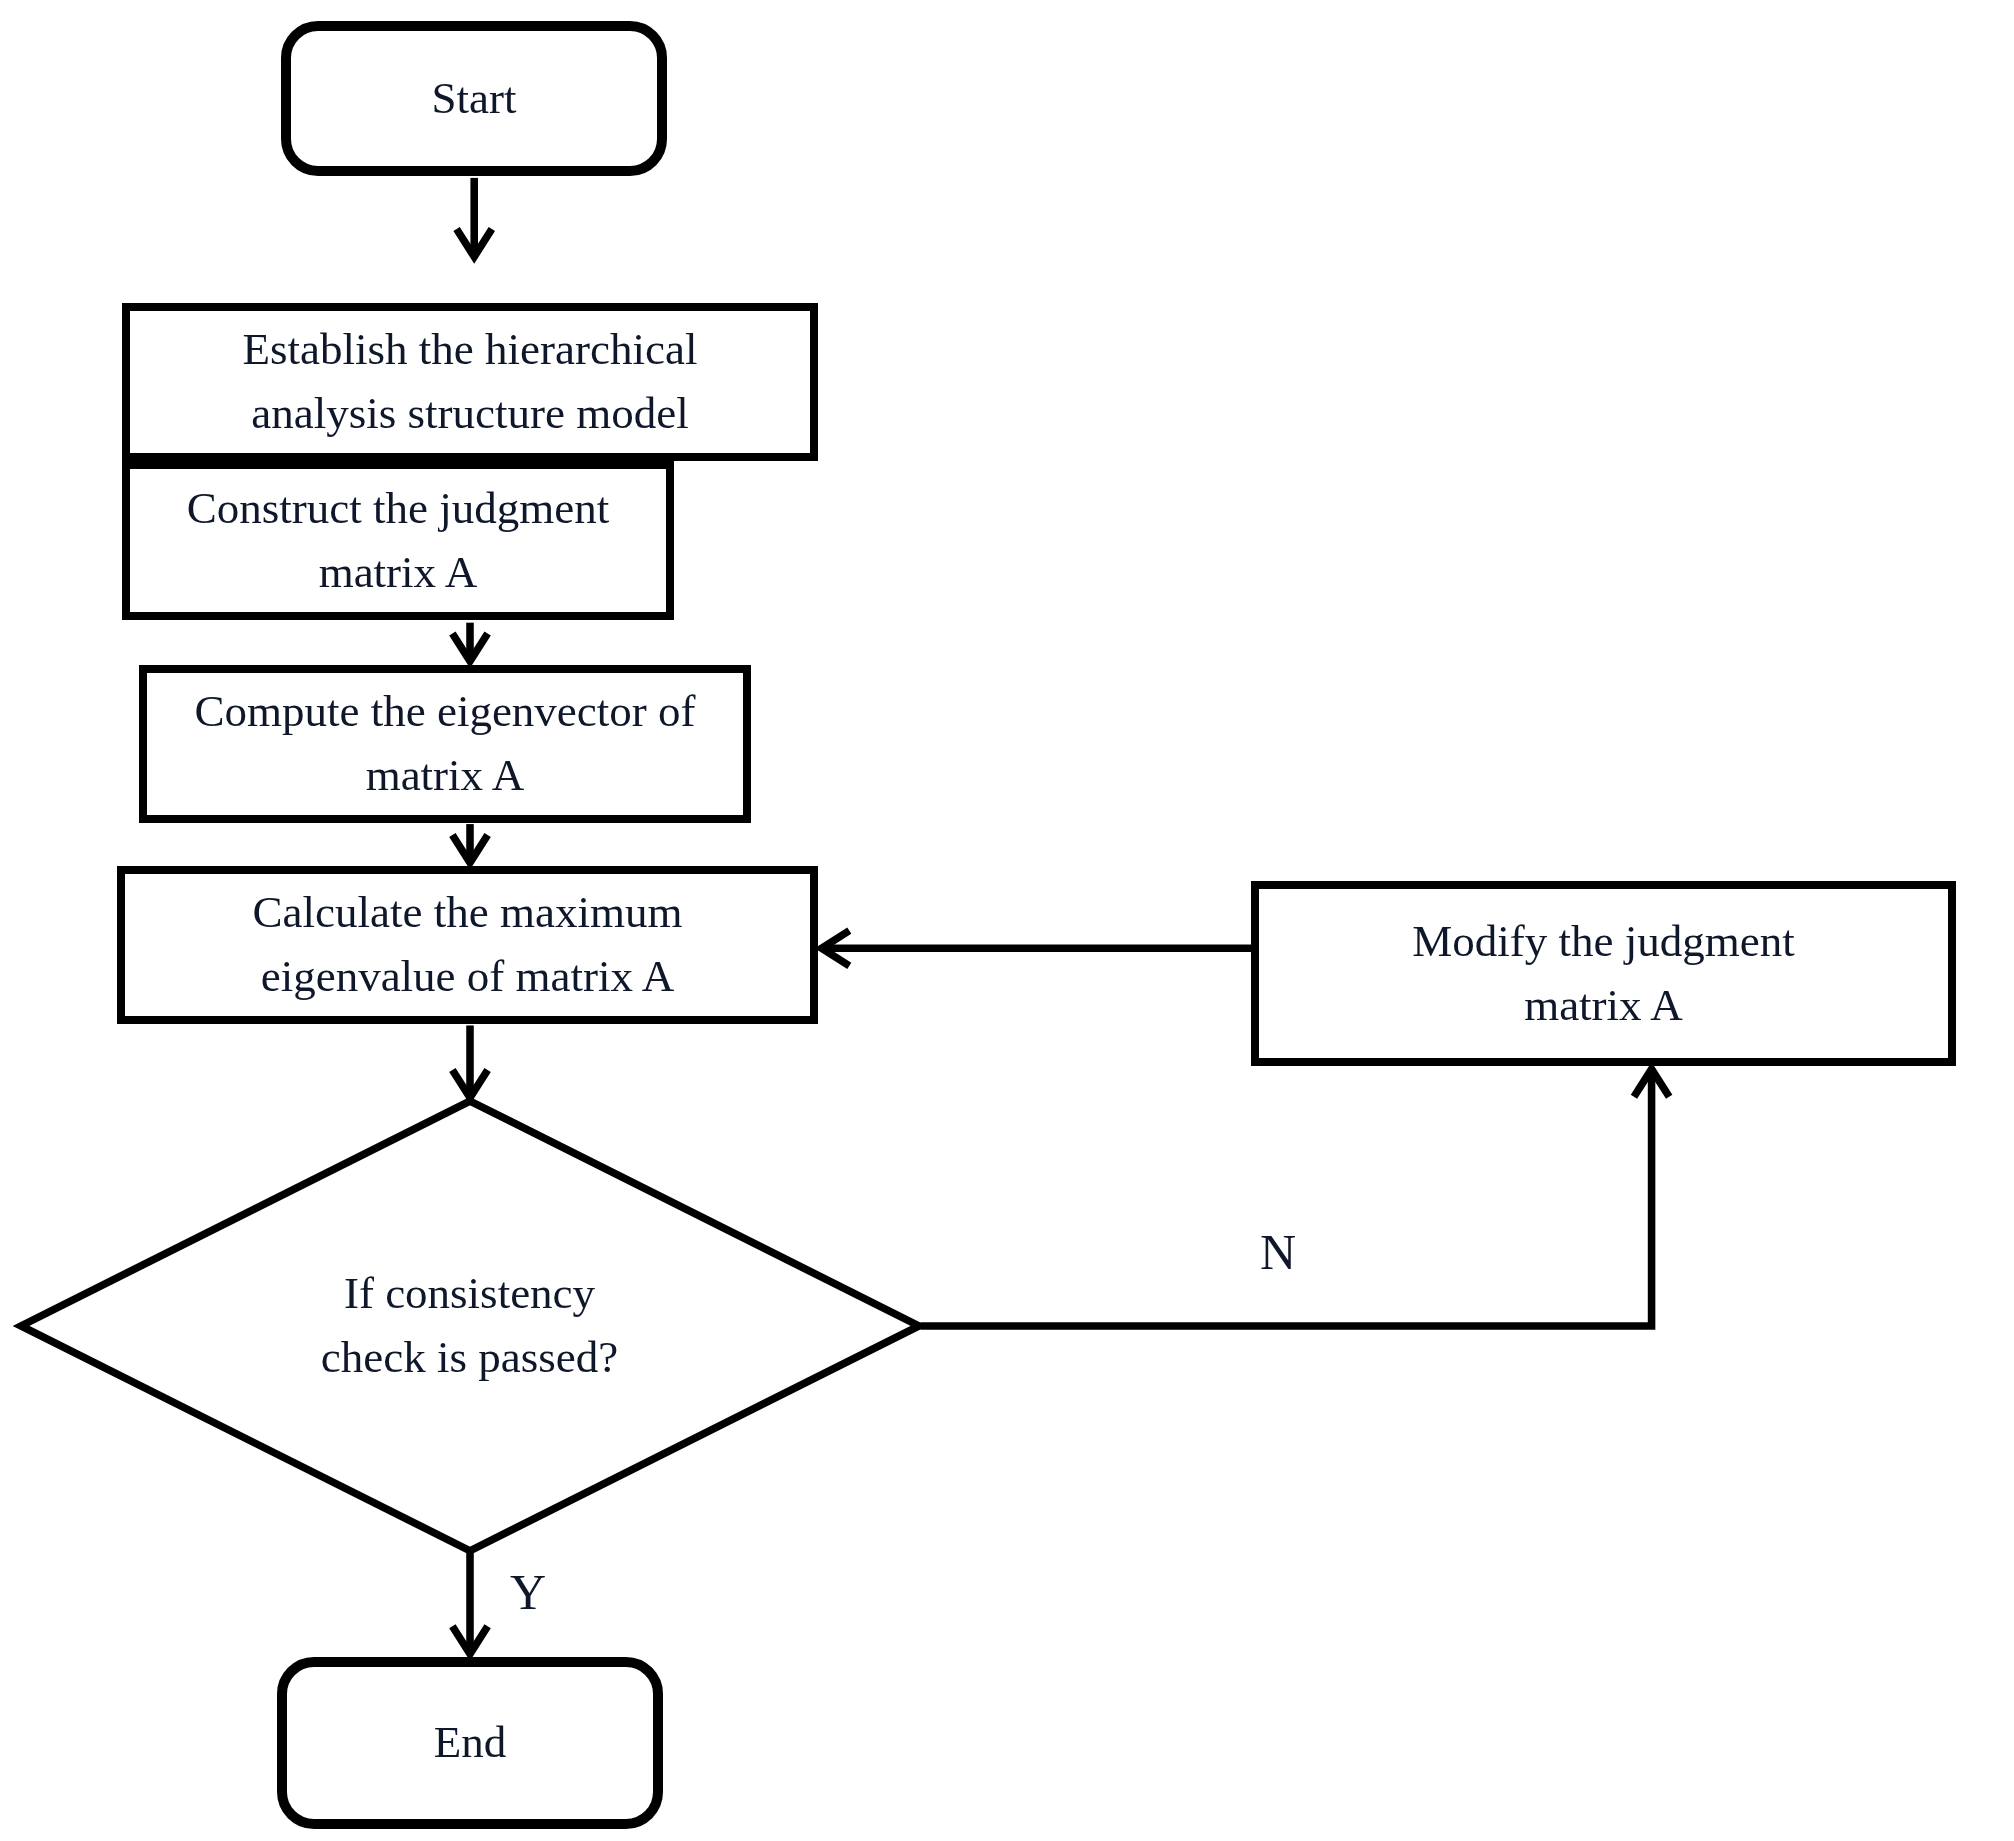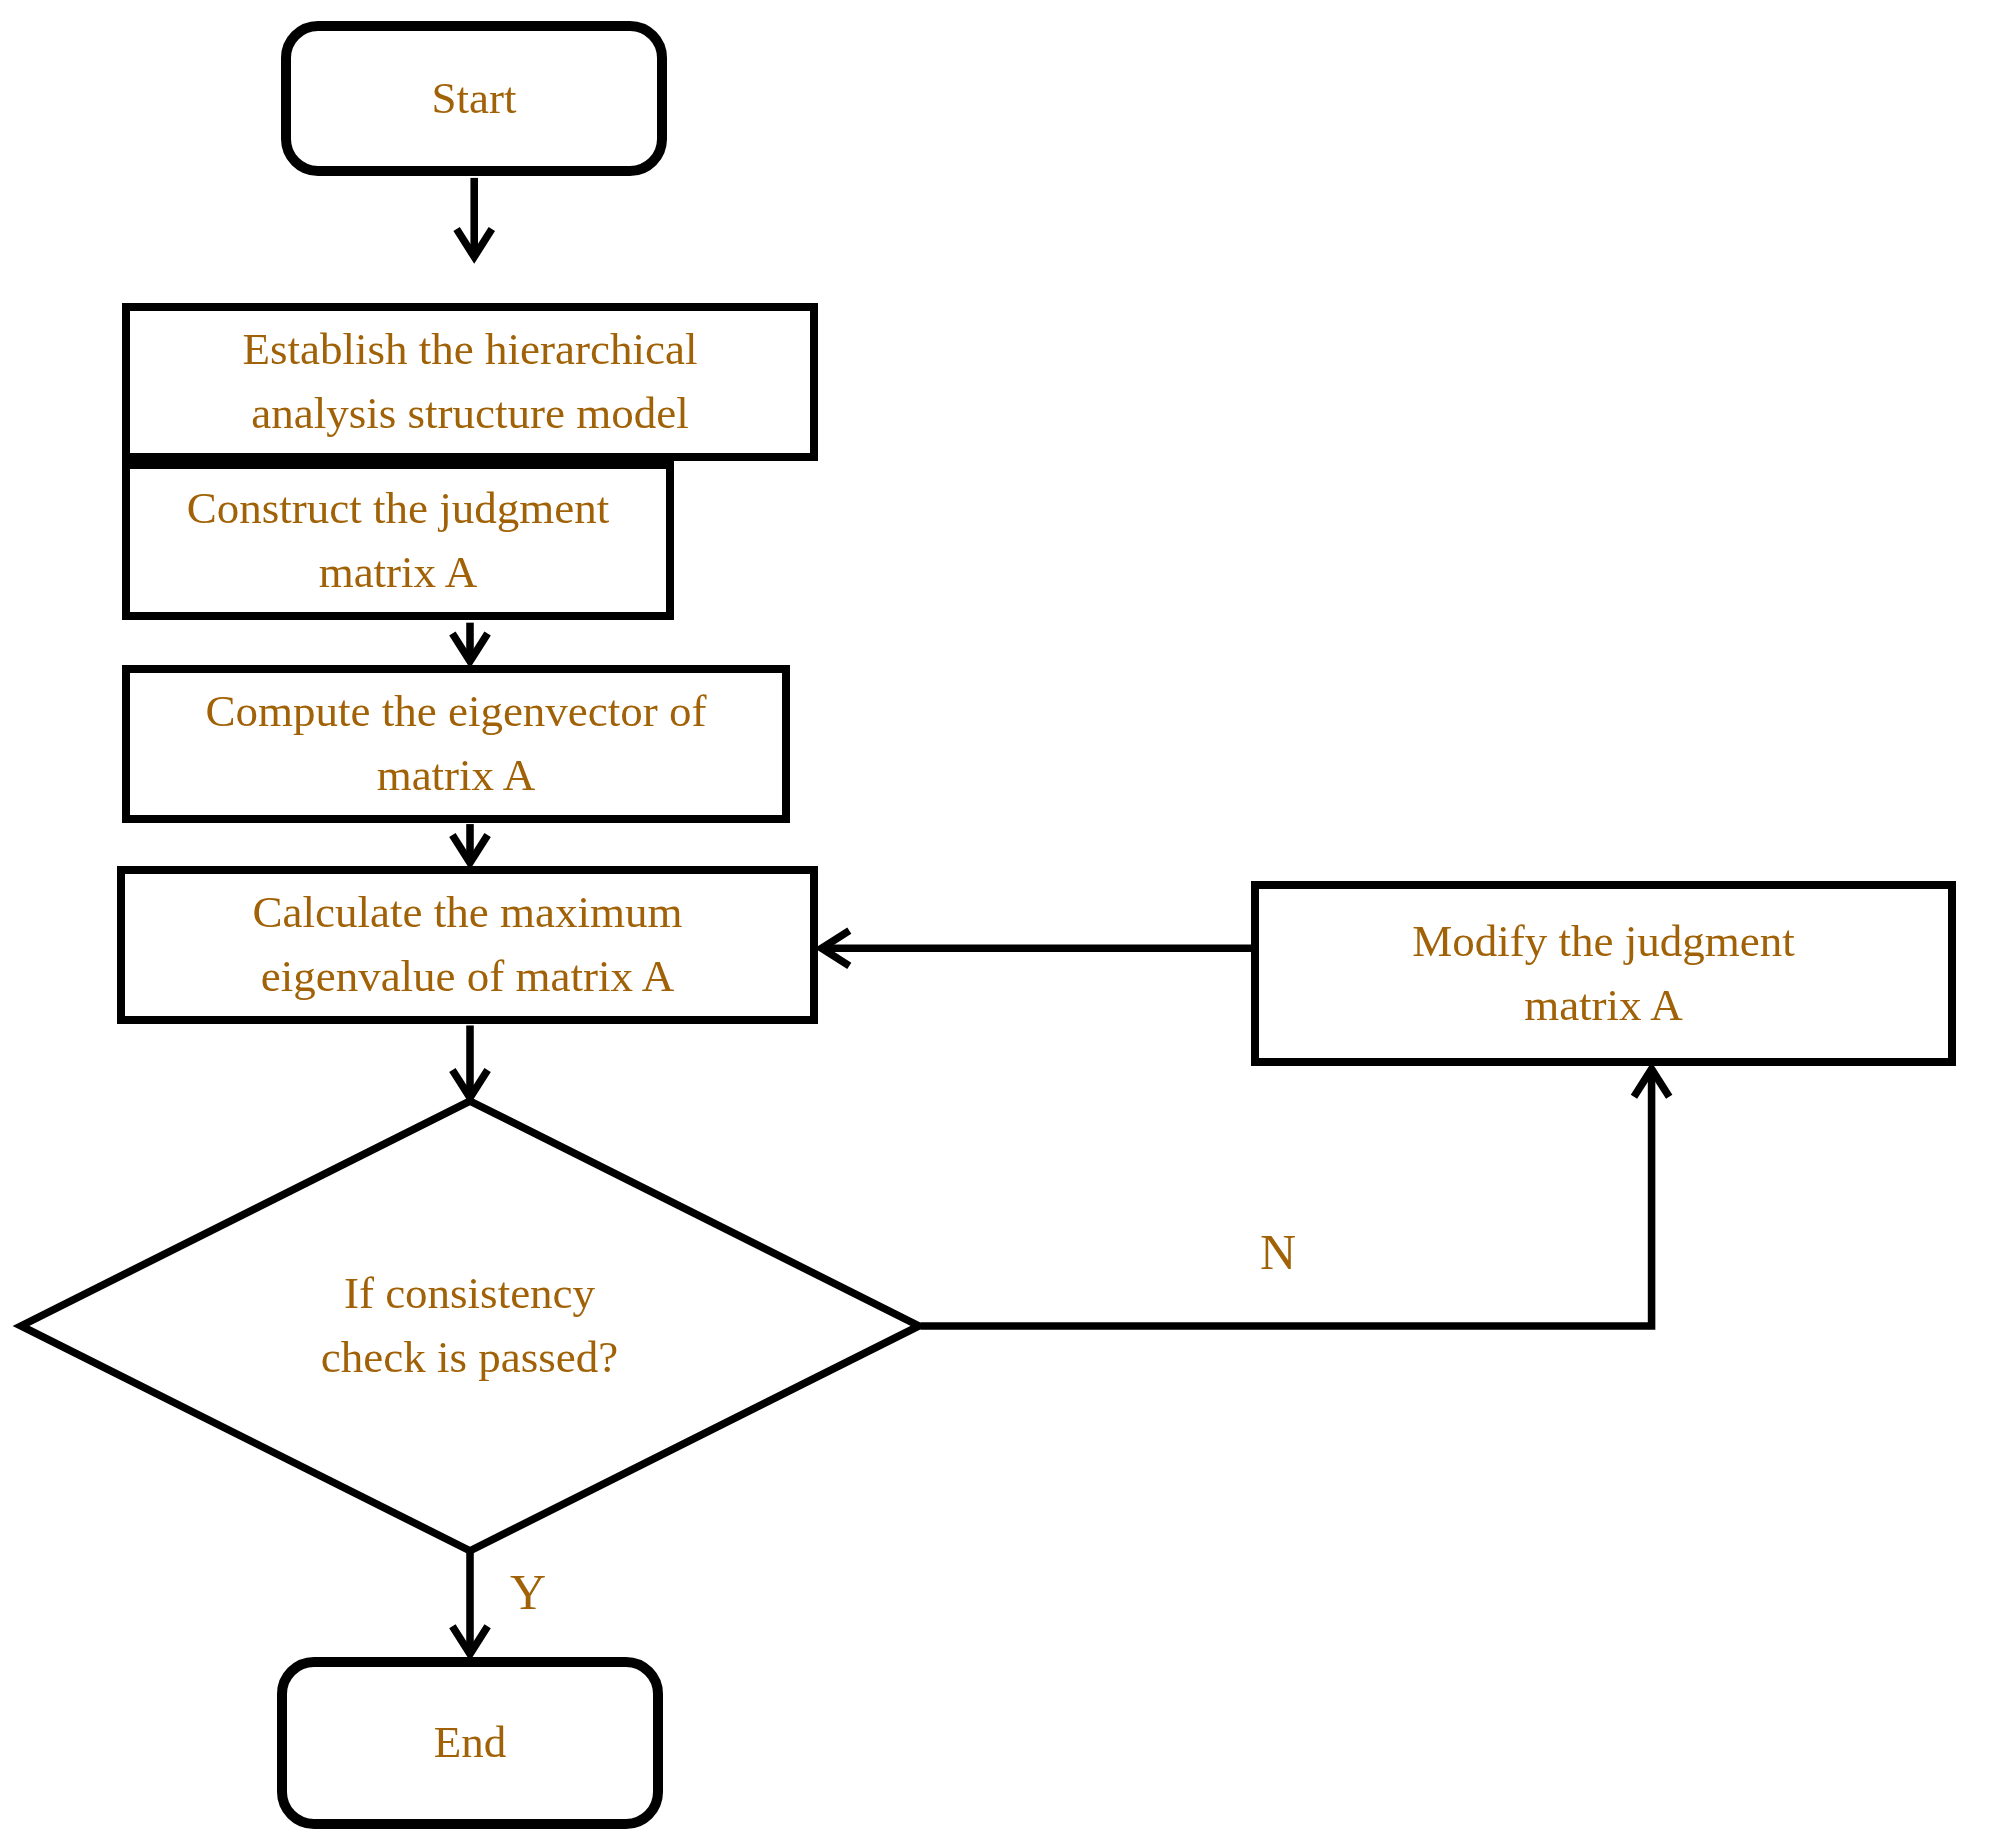--- a/index.html
+++ b/index.html
@@ -6,21 +6,21 @@
     margin: 0;
     padding: 0;
     background: #ffffff;
   }
   #canvas {
     position: relative;
     width: 2015px;
     height: 1842px;
     background: #ffffff;
     font-family: "Liberation Serif", "DejaVu Serif", serif;
-    color: #a16207;
+    color: #0f172a;
   }
   #connector-layer {
     position: absolute;
     left: 0;
     top: 0;
     width: 2015px;
     height: 1842px;
   }
   .node {
     position: absolute;
@@ -52,21 +52,21 @@
   }
   .edge-label {
     position: absolute;
     font-size: 50px;
     line-height: 1;
   }
   
   #node-start     { left: 281px;  top: 21px;   width: 386px; height: 155px; }
   #node-establish { left: 122px;  top: 260px;  width: 696px; height: 158px; margin-top: 43px; }
   #node-construct { left: 122px;  top: 461px;  width: 552px; height: 159px; }
-  #node-compute   { left: 122px;  top: 665px;  width: 668px; height: 158px; }
+  #node-compute   { left: 139px;  top: 665px;  width: 612px; height: 158px; }
   #node-calculate { left: 117px;  top: 866px; width: 701px; height: 158px; }
   #node-modify    { left: 1251px; top: 881px; width: 705px; height: 185px; }
   #node-end       { left: 277px;  top: 1657px; width: 386px; height: 172px; }
   #decision-label { left: 218px;  top: 1208px; width: 503px; height: 235px; }
   #label-yes      { left: 510px;  top: 1567px; }
   #label-no       { left: 1260px; top: 1227px; }
 </style>
 </head>
 <body>
 

